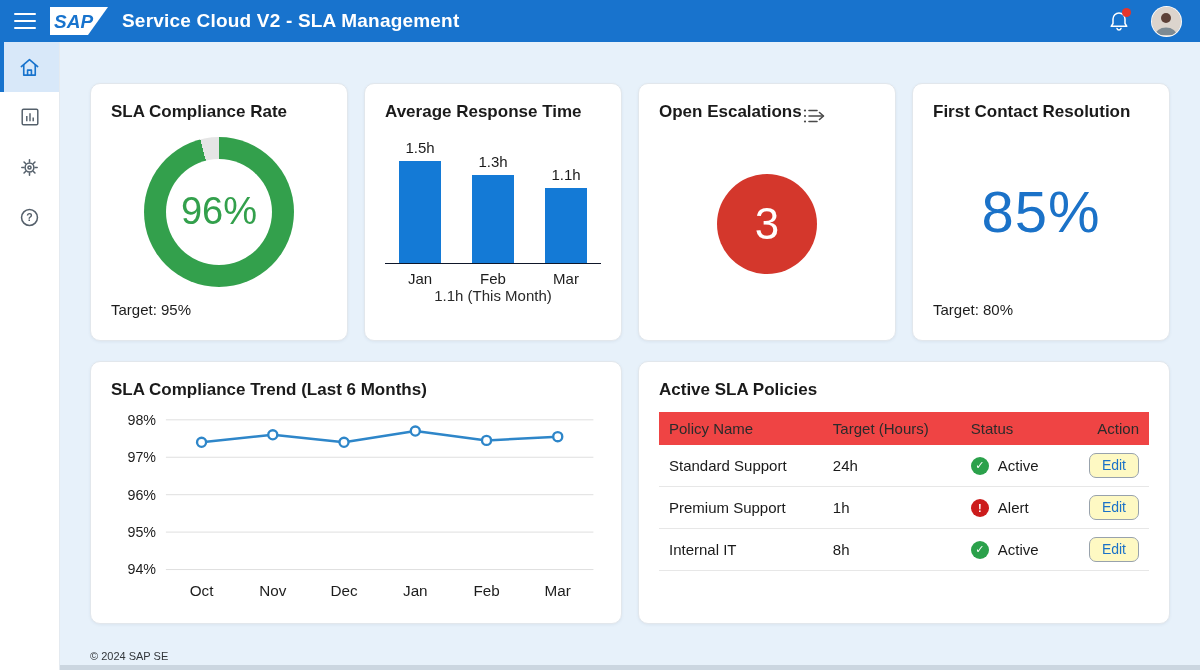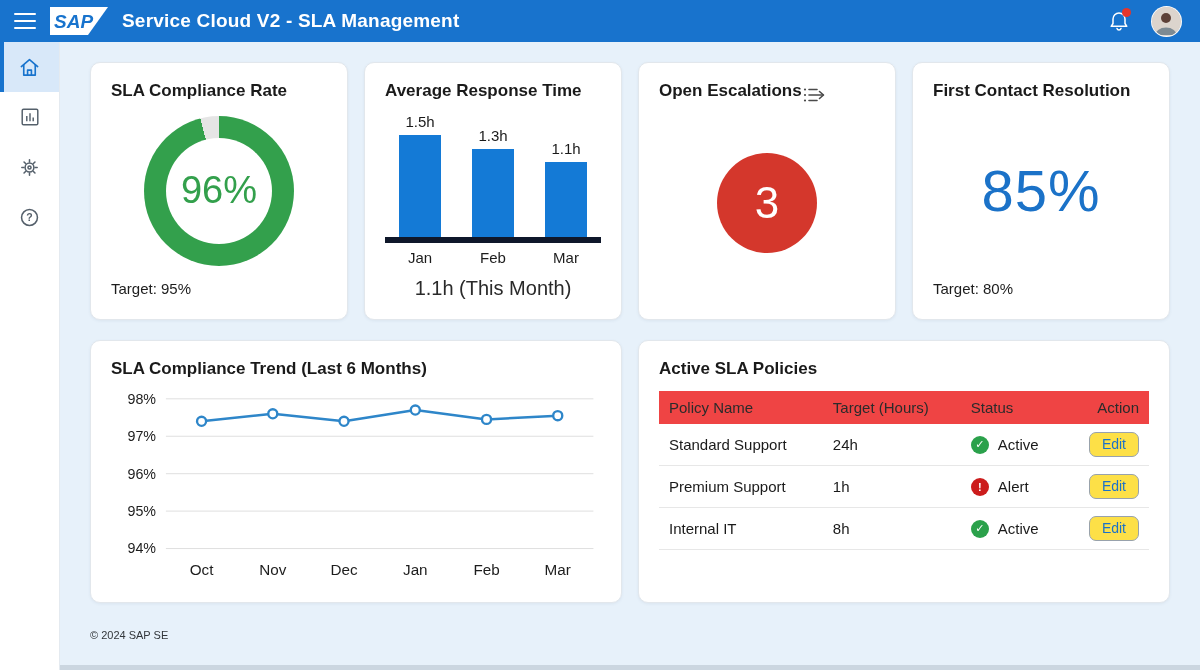--- a/index.html
+++ b/index.html
@@ -20,45 +20,45 @@
     border:1.5px solid rgba(255,255,255,.9); cursor:pointer; }
 
   
   .app { display:flex; height:628px; }
   .sidebar { width:60px; background:#fff; border-right:1px solid #E4EAF0; flex-shrink:0; }
   .side-item { height:50px; display:flex; align-items:center; justify-content:center; cursor:pointer; }
   .side-item.active { background:#D8E8F9; box-shadow:inset 4px 0 0 var(--brand,#1873CD); }
   .side-item svg { stroke:#55606B; }
   .side-item.active svg { stroke:var(--brand,#1873CD); }
 
-  .main { flex:1; padding:20px 30px 0 30px; position:relative; }
+  .main { flex:1; padding:41px 30px 0 30px; position:relative; }
   .row1 { display:grid; grid-template-columns:repeat(4,1fr); gap:16px; height:258px; }
   .row2 { display:grid; grid-template-columns:1fr 1fr; gap:16px; height:263px; margin-top:20px; }
   .card { background:#fff; border:1px solid #E2E7EC; border-radius:10px;
     box-shadow:0 1px 3px rgba(70,90,110,.08); padding:18px 20px; display:flex; flex-direction:column; overflow:hidden; }
   .card-title { font-size:17px; font-weight:700; color:#1A1A1A; }
   .card-head { display:flex; align-items:flex-start; }
   .centerfill { flex:1; display:flex; flex-direction:column; align-items:center; justify-content:center; }
   .target-label { text-align:left; font-size:15px; color:#1D1D1D; padding-bottom:4px; }
 
   
   .donut { width:150px; height:150px; border-radius:50%; display:flex; align-items:center; justify-content:center; }
   .donut-hole { width:106px; height:106px; border-radius:50%; background:#fff;
     display:flex; align-items:center; justify-content:center; }
   .donut-value { font-size:38px; color:var(--green,#33A04C); font-weight:500; }
 
   
   .bars-row { display:flex; justify-content:center; align-items:flex-end; gap:31px;
-    height:128px; border-bottom:6px solid #0f172a; margin-top:14px; }
+    height:128px; border-bottom:1px solid #0f172a; margin-top:14px; }
   .bar-col { width:42px; display:flex; flex-direction:column; align-items:center; justify-content:flex-end; }
   .bar-val { font-size:15px; color:#1A1A1A; margin-bottom:5px; }
   .bar { width:42px; background:var(--chart-blue,#147AD6); }
   .cats-row { display:flex; justify-content:center; gap:31px; margin-top:6px; }
   .bar-cat { width:42px; text-align:center; font-size:15px; color:#1D1D1D; }
-  .bar-footnote { text-align:center; font-size:20px; color:#2A2A2A; margin-top:11px; }
+  .bar-footnote { text-align:center; font-size:15px; color:#2A2A2A; }
 
   
   .esc-circle { width:100px; height:100px; border-radius:50%; background:var(--red-badge,#D4372C);
     display:flex; align-items:center; justify-content:center; }
   .esc-count { color:#fff; font-size:44px; font-weight:400; }
   .list-icon { cursor:pointer; margin-top:4px; }
 
   
   .big-value { font-size:58px; color:var(--big-blue,#1B72C8); font-weight:500; letter-spacing:1px; }
 
@@ -71,21 +71,21 @@
     padding:8px 10px; font-size:15px; }
   table.policies th:last-child { text-align:right; }
   table.policies td { padding:8px 10px; border-bottom:1px solid #E7E7E7; color:#1A1A1A; }
   table.policies td.action { text-align:right; }
   .status-cell { display:flex; align-items:center; gap:9px; }
   .st-dot { width:18px; height:18px; border-radius:50%; color:#fff; font-size:11px; font-weight:700;
     display:inline-flex; align-items:center; justify-content:center; flex-shrink:0; }
   .st-tri { width:20px; height:17px; clip-path:polygon(50% 4%,100% 100%,0% 100%); color:#fff;
     font-size:10px; font-weight:700; display:inline-flex; align-items:flex-end; justify-content:center;
     padding-bottom:1px; flex-shrink:0; }
-  .edit-btn { padding:3px 12px 4px; border:1px solid #98A2AC; border-radius:7px; background:#fde047;
+  .edit-btn { padding:3px 12px 4px; border:1px solid #98A2AC; border-radius:7px; background:#fef9c3;
     color:var(--big-blue,#1B72C8); font-size:14px; font-family:inherit; cursor:pointer; }
 
   .footer { margin-top:26px; font-size:11px; color:#32363A; }
   .bottom-edge { position:absolute; left:0; right:0; bottom:0; height:5px; background:#CBD6E0; }
 </style>
 </head>
 <body>
 
 <header class="topbar">
   <div class="burger">

